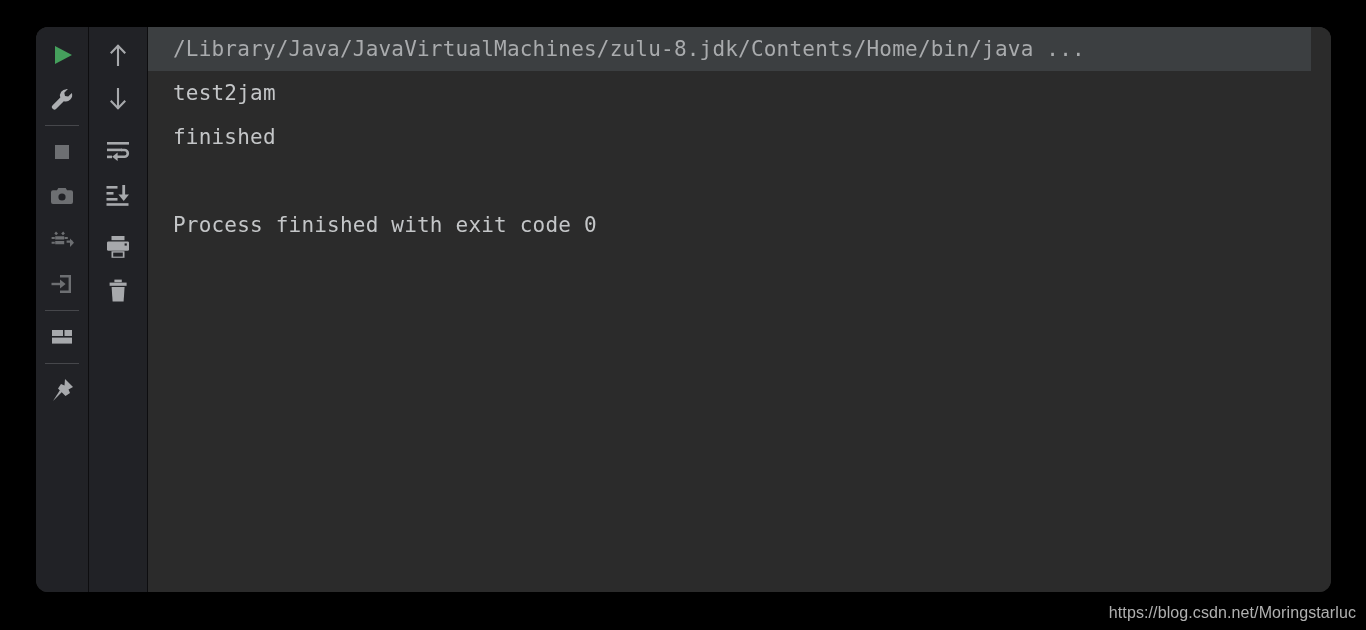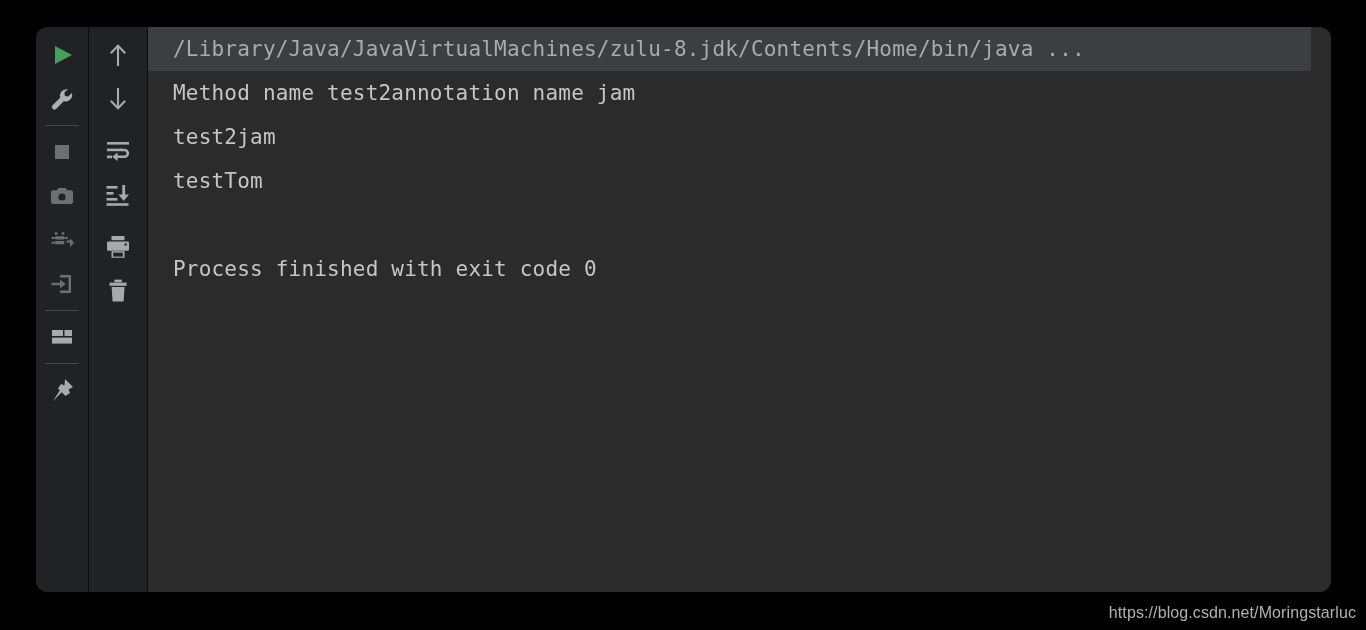--- a/index.html
+++ b/index.html
@@ -302,23 +302,22 @@
       </span>
     </div>
 
   </div>
 
   <div id="toolbar-divider-2"></div>
 
   <div id="console">
     <div id="console-lines">
       <div class="cline highlighted">/Library/Java/JavaVirtualMachines/zulu-8.jdk/Contents/Home/bin/java ...</div>
-      <div class="cline">Method name test2annotation name jam</div>
       <div class="cline">test2jam</div>
-      <div class="cline">testTom</div>
+      <div class="cline">finished</div>
       <div class="cline blank"> </div>
       <div class="cline">Process finished with exit code 0</div>
     </div>
   </div>
 
 </div>
 
 <div id="watermark">https://blog.csdn.net/Moringstarluc</div>
 
 </body></html>

